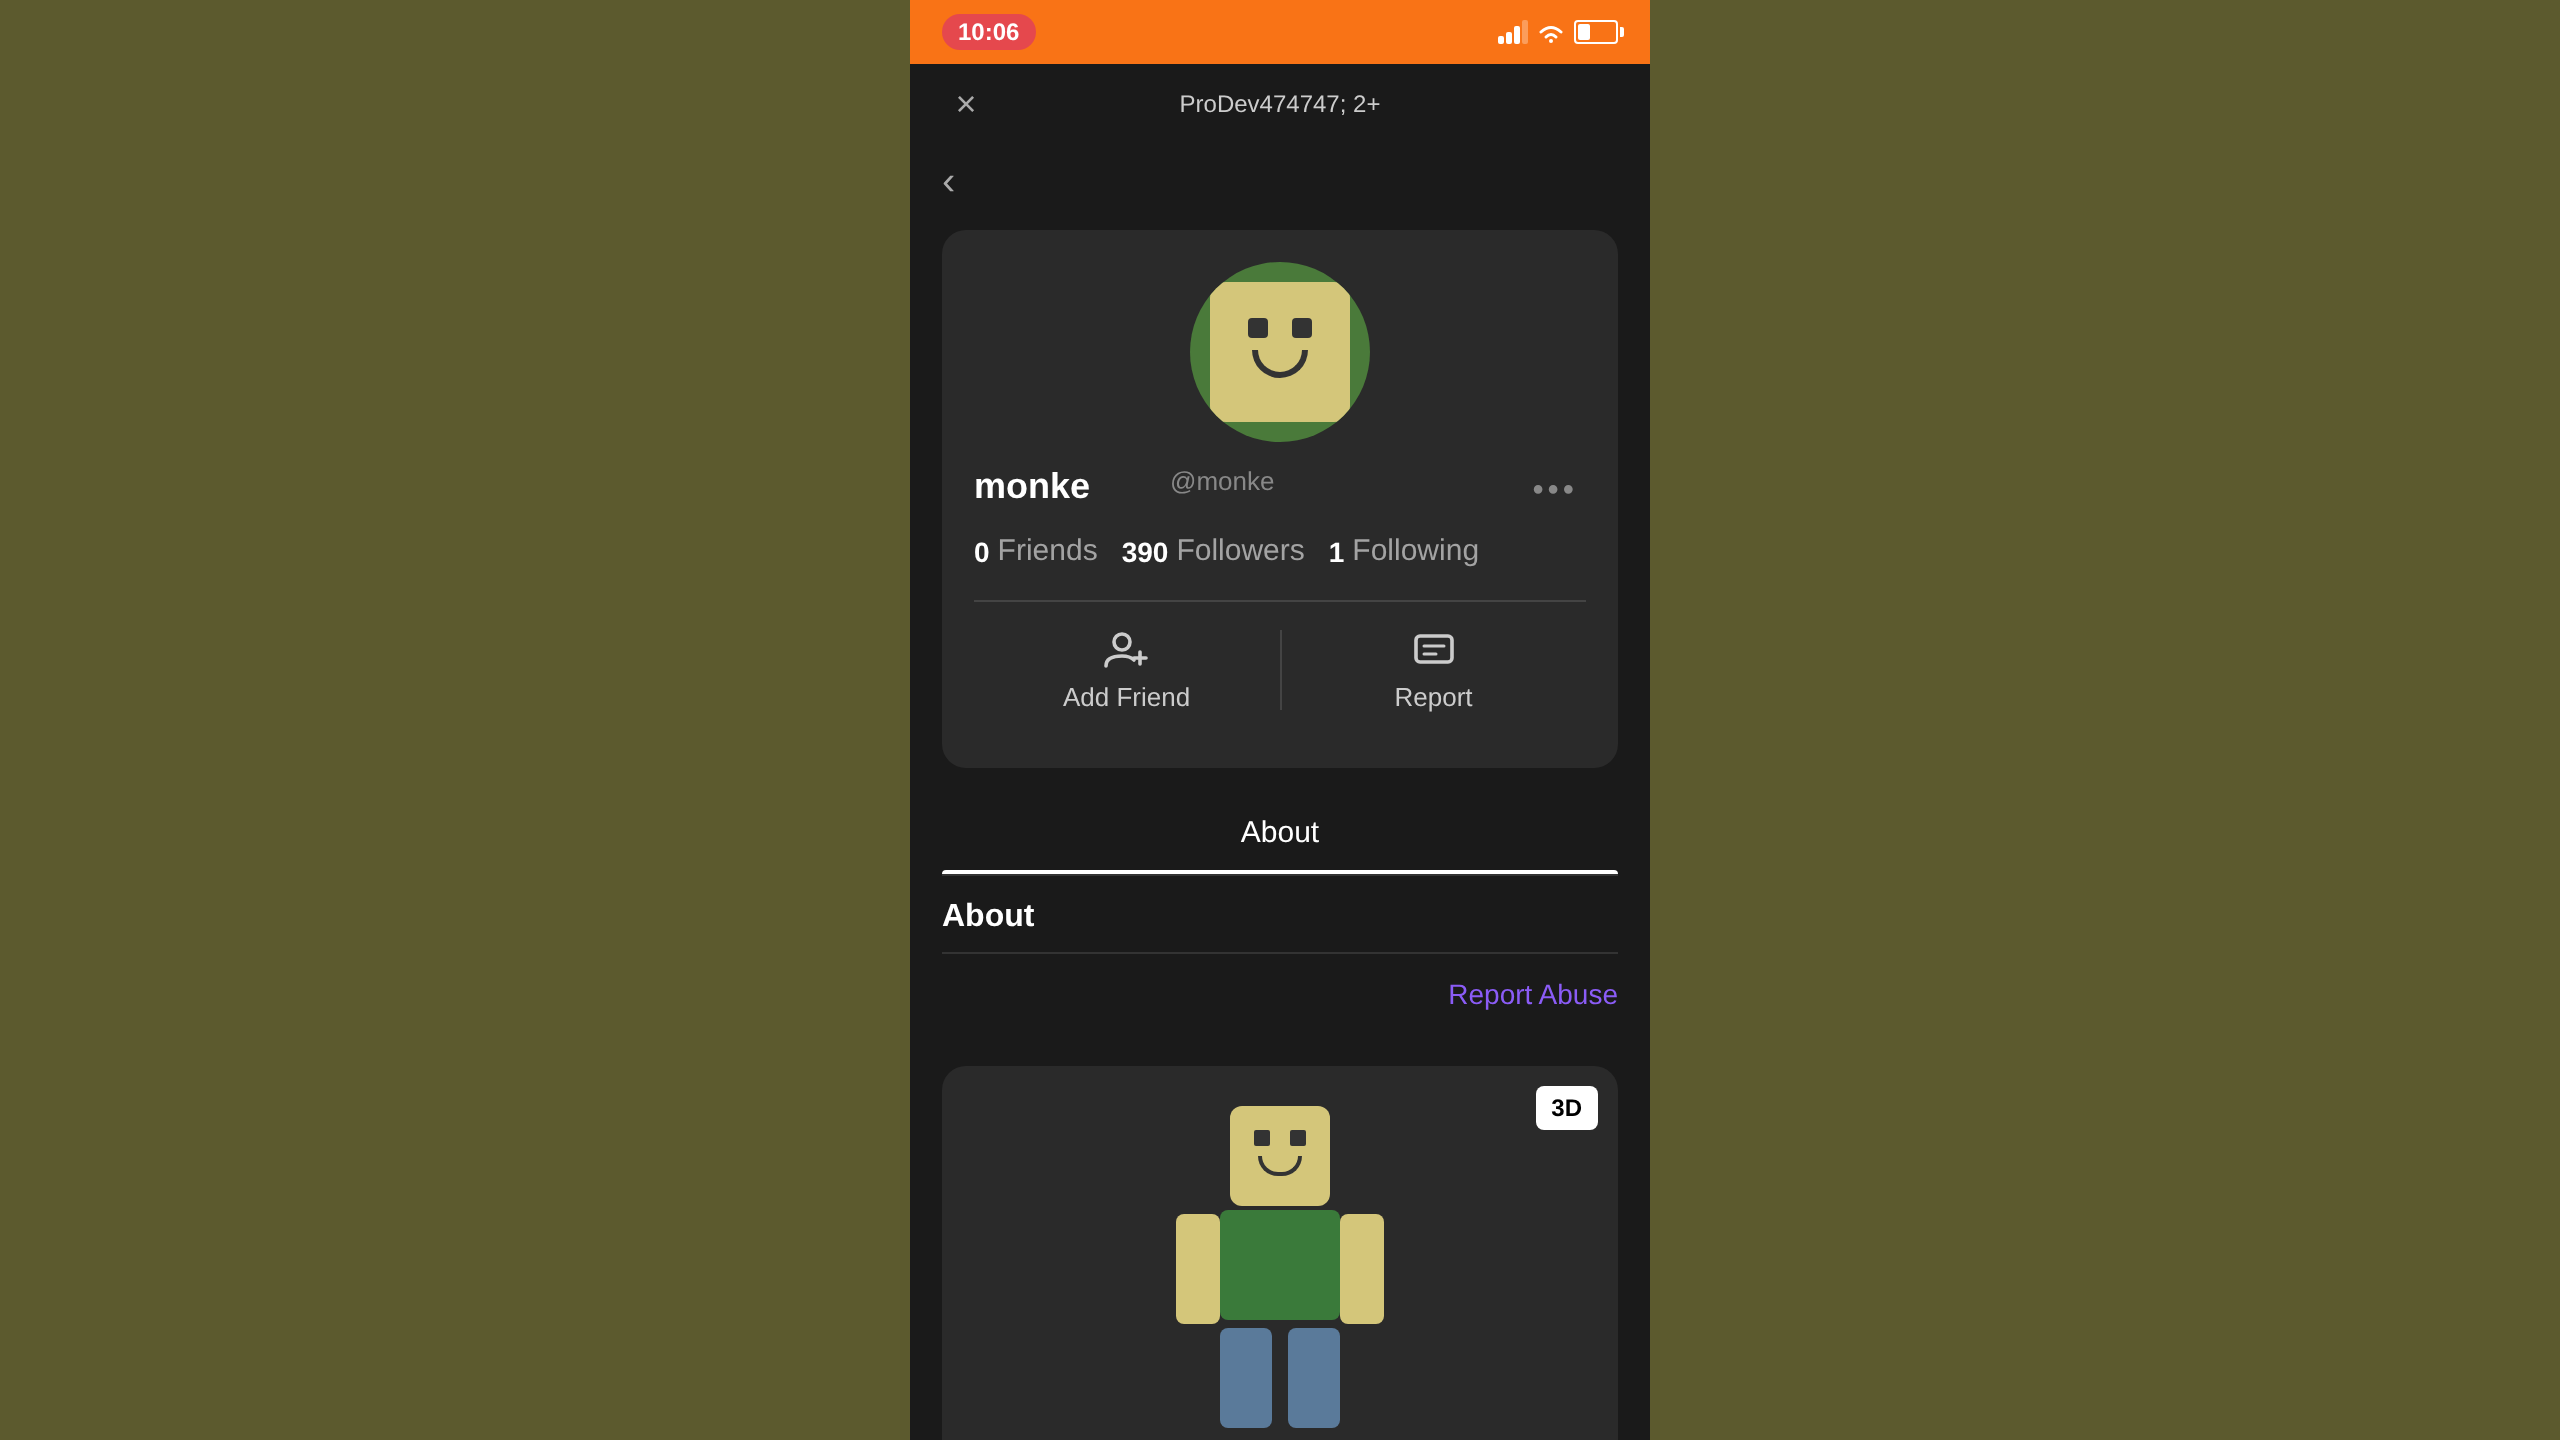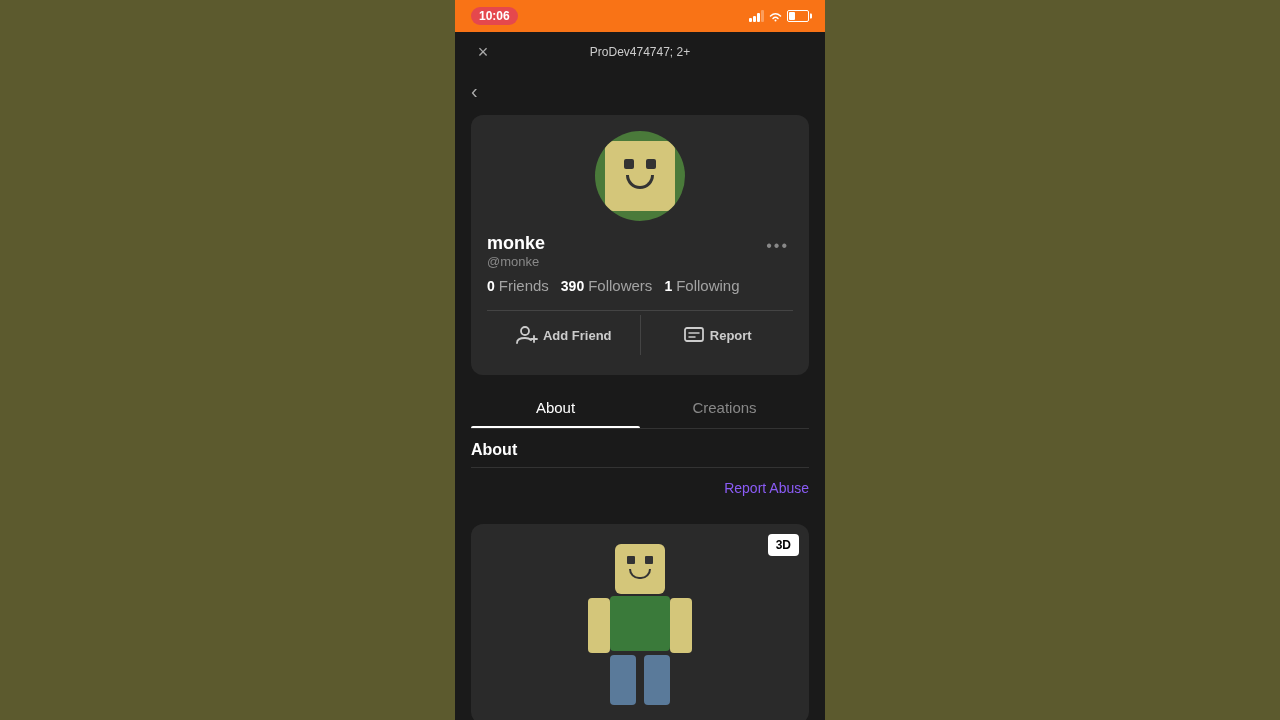--- a/index.html
+++ b/index.html
@@ -205,32 +205,32 @@
 
     .user-info {
       display: flex;
       align-items: flex-start;
       justify-content: space-between;
       margin-bottom: 8px;
     }
 
     .username-block {
       display: flex;
-      flex-direction: column;
     }
 
     .username {
       color: white;
       font-size: 18px;
       font-weight: 600;
     }
 
     .handle {
       color: #888;
       font-size: 13px;
+      margin-left: 40px;
     }
 
     .more-btn {
       color: #888;
       font-size: 16px;
       cursor: pointer;
       letter-spacing: 2px;
       padding: 4px;
     }
 
@@ -260,27 +260,26 @@
 
     .actions-row {
       display: flex;
       align-items: center;
       border-top: 1px solid #444;
     }
 
     .action-btn {
       flex: 1;
       display: flex;
-      flex-direction: row;
+      flex-direction: column;
       align-items: center;
       justify-content: center;
       padding: 12px 8px;
       cursor: pointer;
       gap: 4px;
-      font-weight: bold;
     }
 
     .action-divider {
       width: 1px;
       height: 40px;
       background: #444;
     }
 
     .action-label {
       color: #ccc;
@@ -549,21 +548,20 @@
             <line x1="7" y1="10" x2="17" y2="10" stroke="#ccc" stroke-width="1.5" stroke-linecap="round"></line>
             <line x1="7" y1="14" x2="13" y2="14" stroke="#ccc" stroke-width="1.5" stroke-linecap="round"></line>
           </svg>
           <span class="action-label">Report</span>
         </div>
       </div>
     </div>
 
     <div class="tabs-section">
       <div class="tab active">About</div>
-      <div class="tab">Creations</div>
     </div>
 
     <div class="about-section">
       <div class="about-title">About</div>
       <div class="about-divider"></div>
       <div class="report-abuse">Report Abuse</div>
     </div>
 
     <div class="wearing-section">
       <div class="wearing-container">

